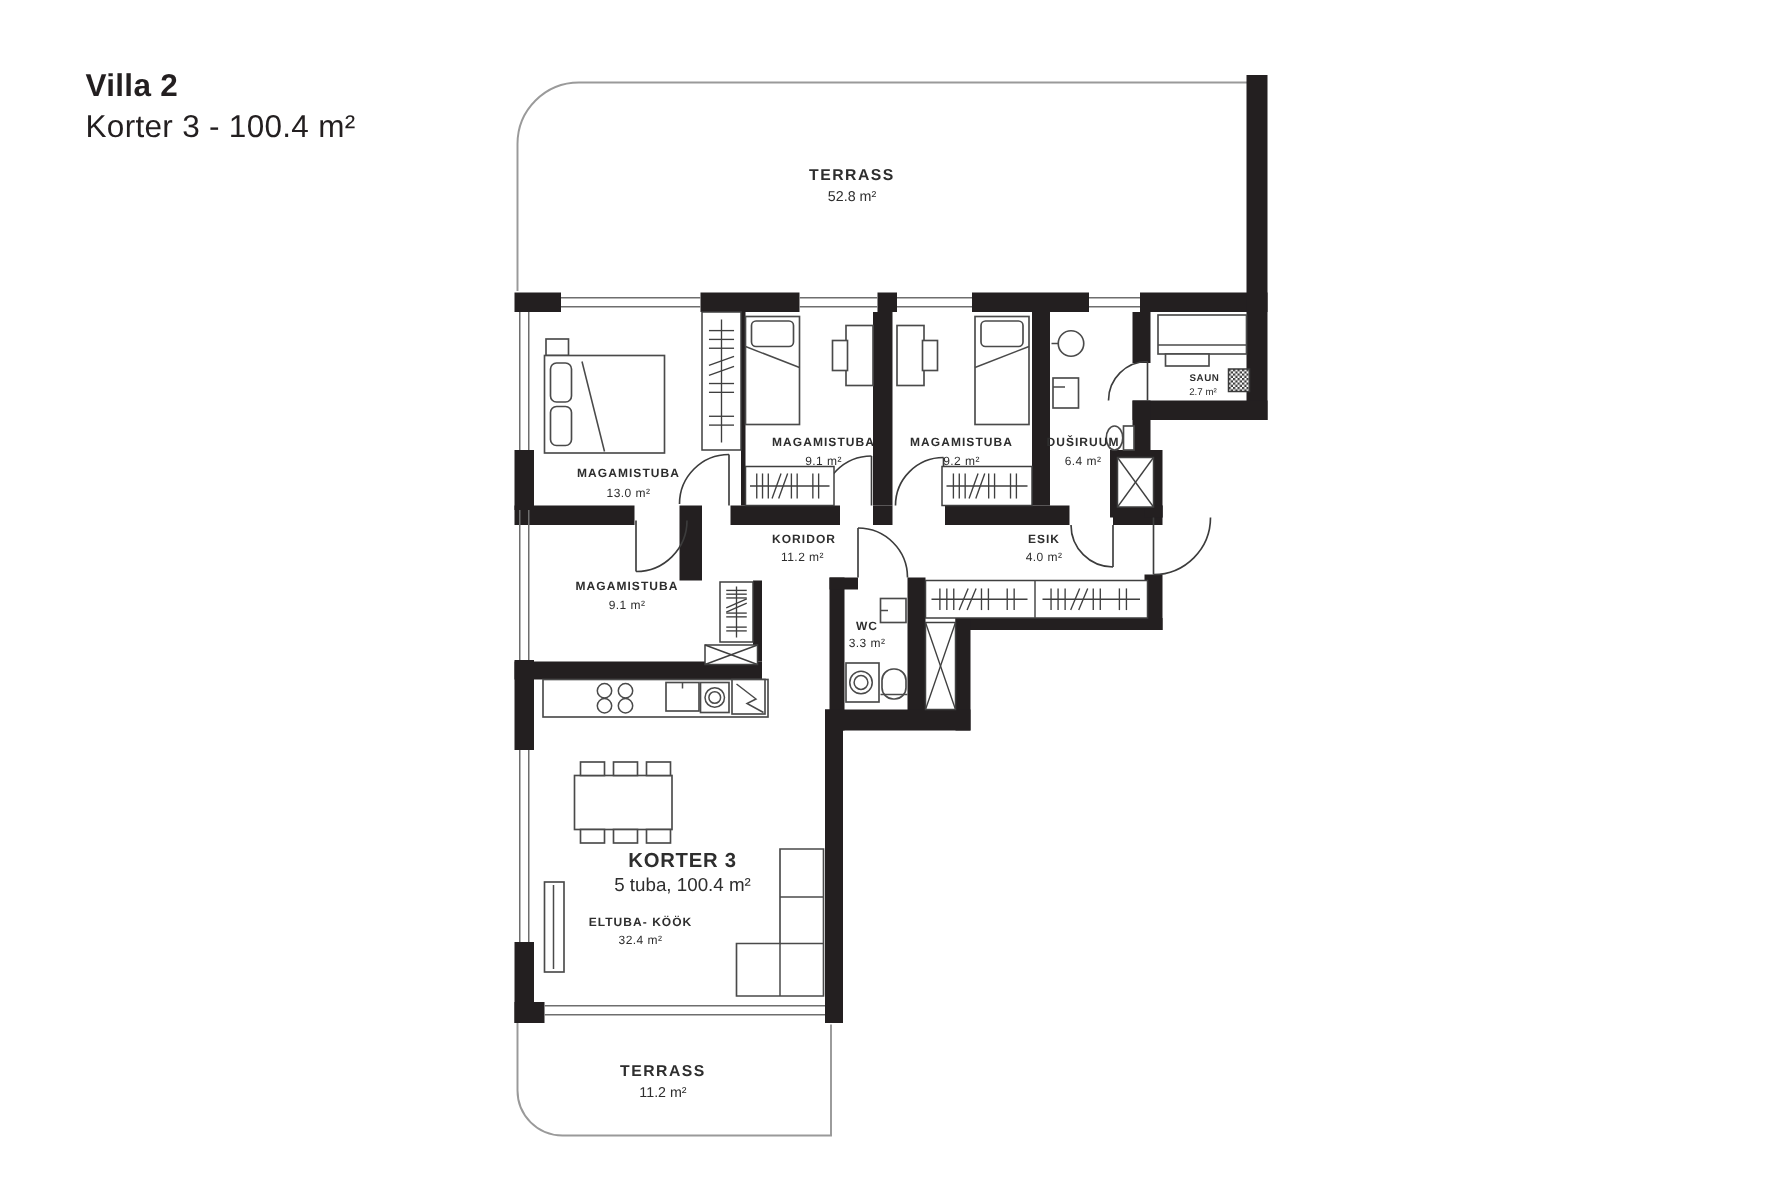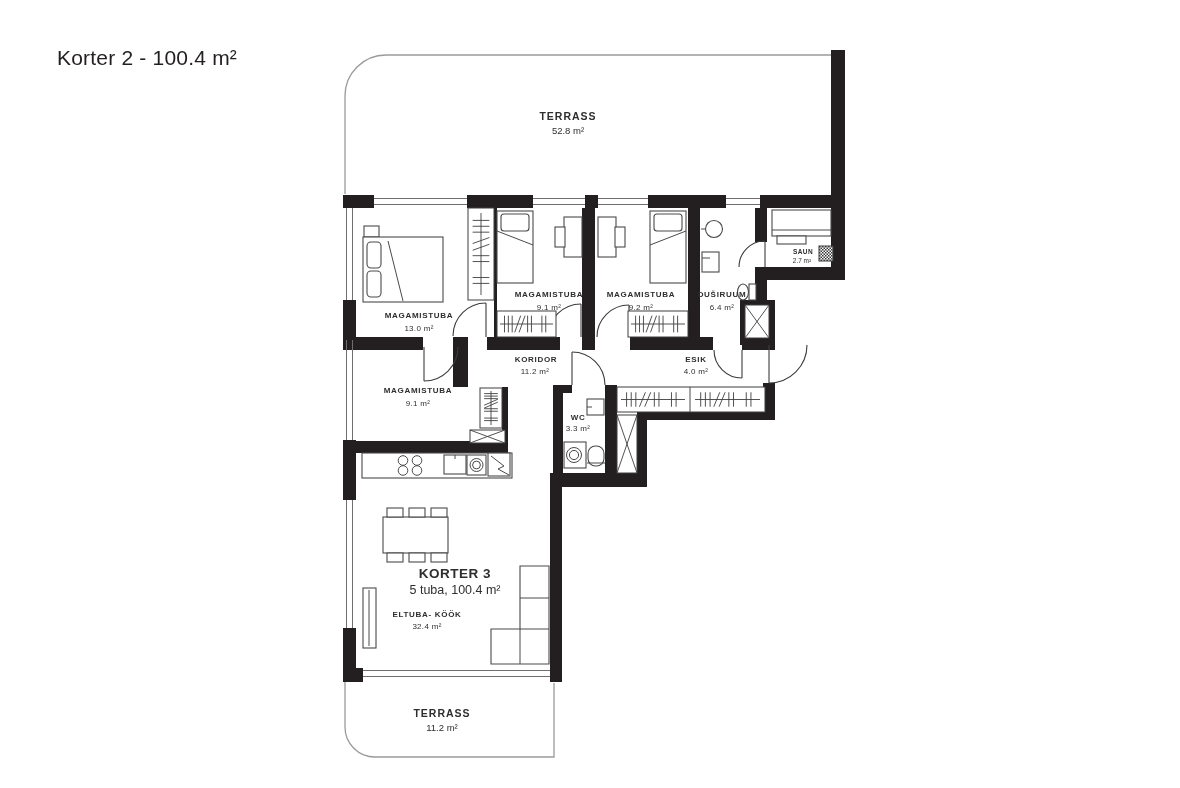--- a/index.html
+++ b/index.html
@@ -24,21 +24,22 @@
   .ra-sm{font-size:6.5px;font-weight:400;}
   .tn{font-size:10.5px;font-weight:700;letter-spacing:1px;}
   .ta{font-size:9.5px;font-weight:400;}
   .kn{font-size:13.5px;font-weight:700;letter-spacing:.5px;}
   .ks{font-size:12.5px;font-weight:400;}
 </style>
 </head>
 <body>
 
 <div class="title-block">
-  <p>Korter 2 - 100.4 m²</p>
+  <h1>Villa 2</h1>
+  <p>Korter 3 - 100.4 m²</p>
 </div>
 
 <svg id="plan" width="1180" height="788" viewBox="0 0 1180 788">
   <defs>
     <pattern id="checker" patternUnits="userSpaceOnUse" width="3" height="3">
       <rect width="3" height="3" fill="#fff"></rect>
       <rect width="1.5" height="1.5" fill="#3a3a3a"></rect>
       <rect x="1.5" y="1.5" width="1.5" height="1.5" fill="#3a3a3a"></rect>
     </pattern>
   </defs>

